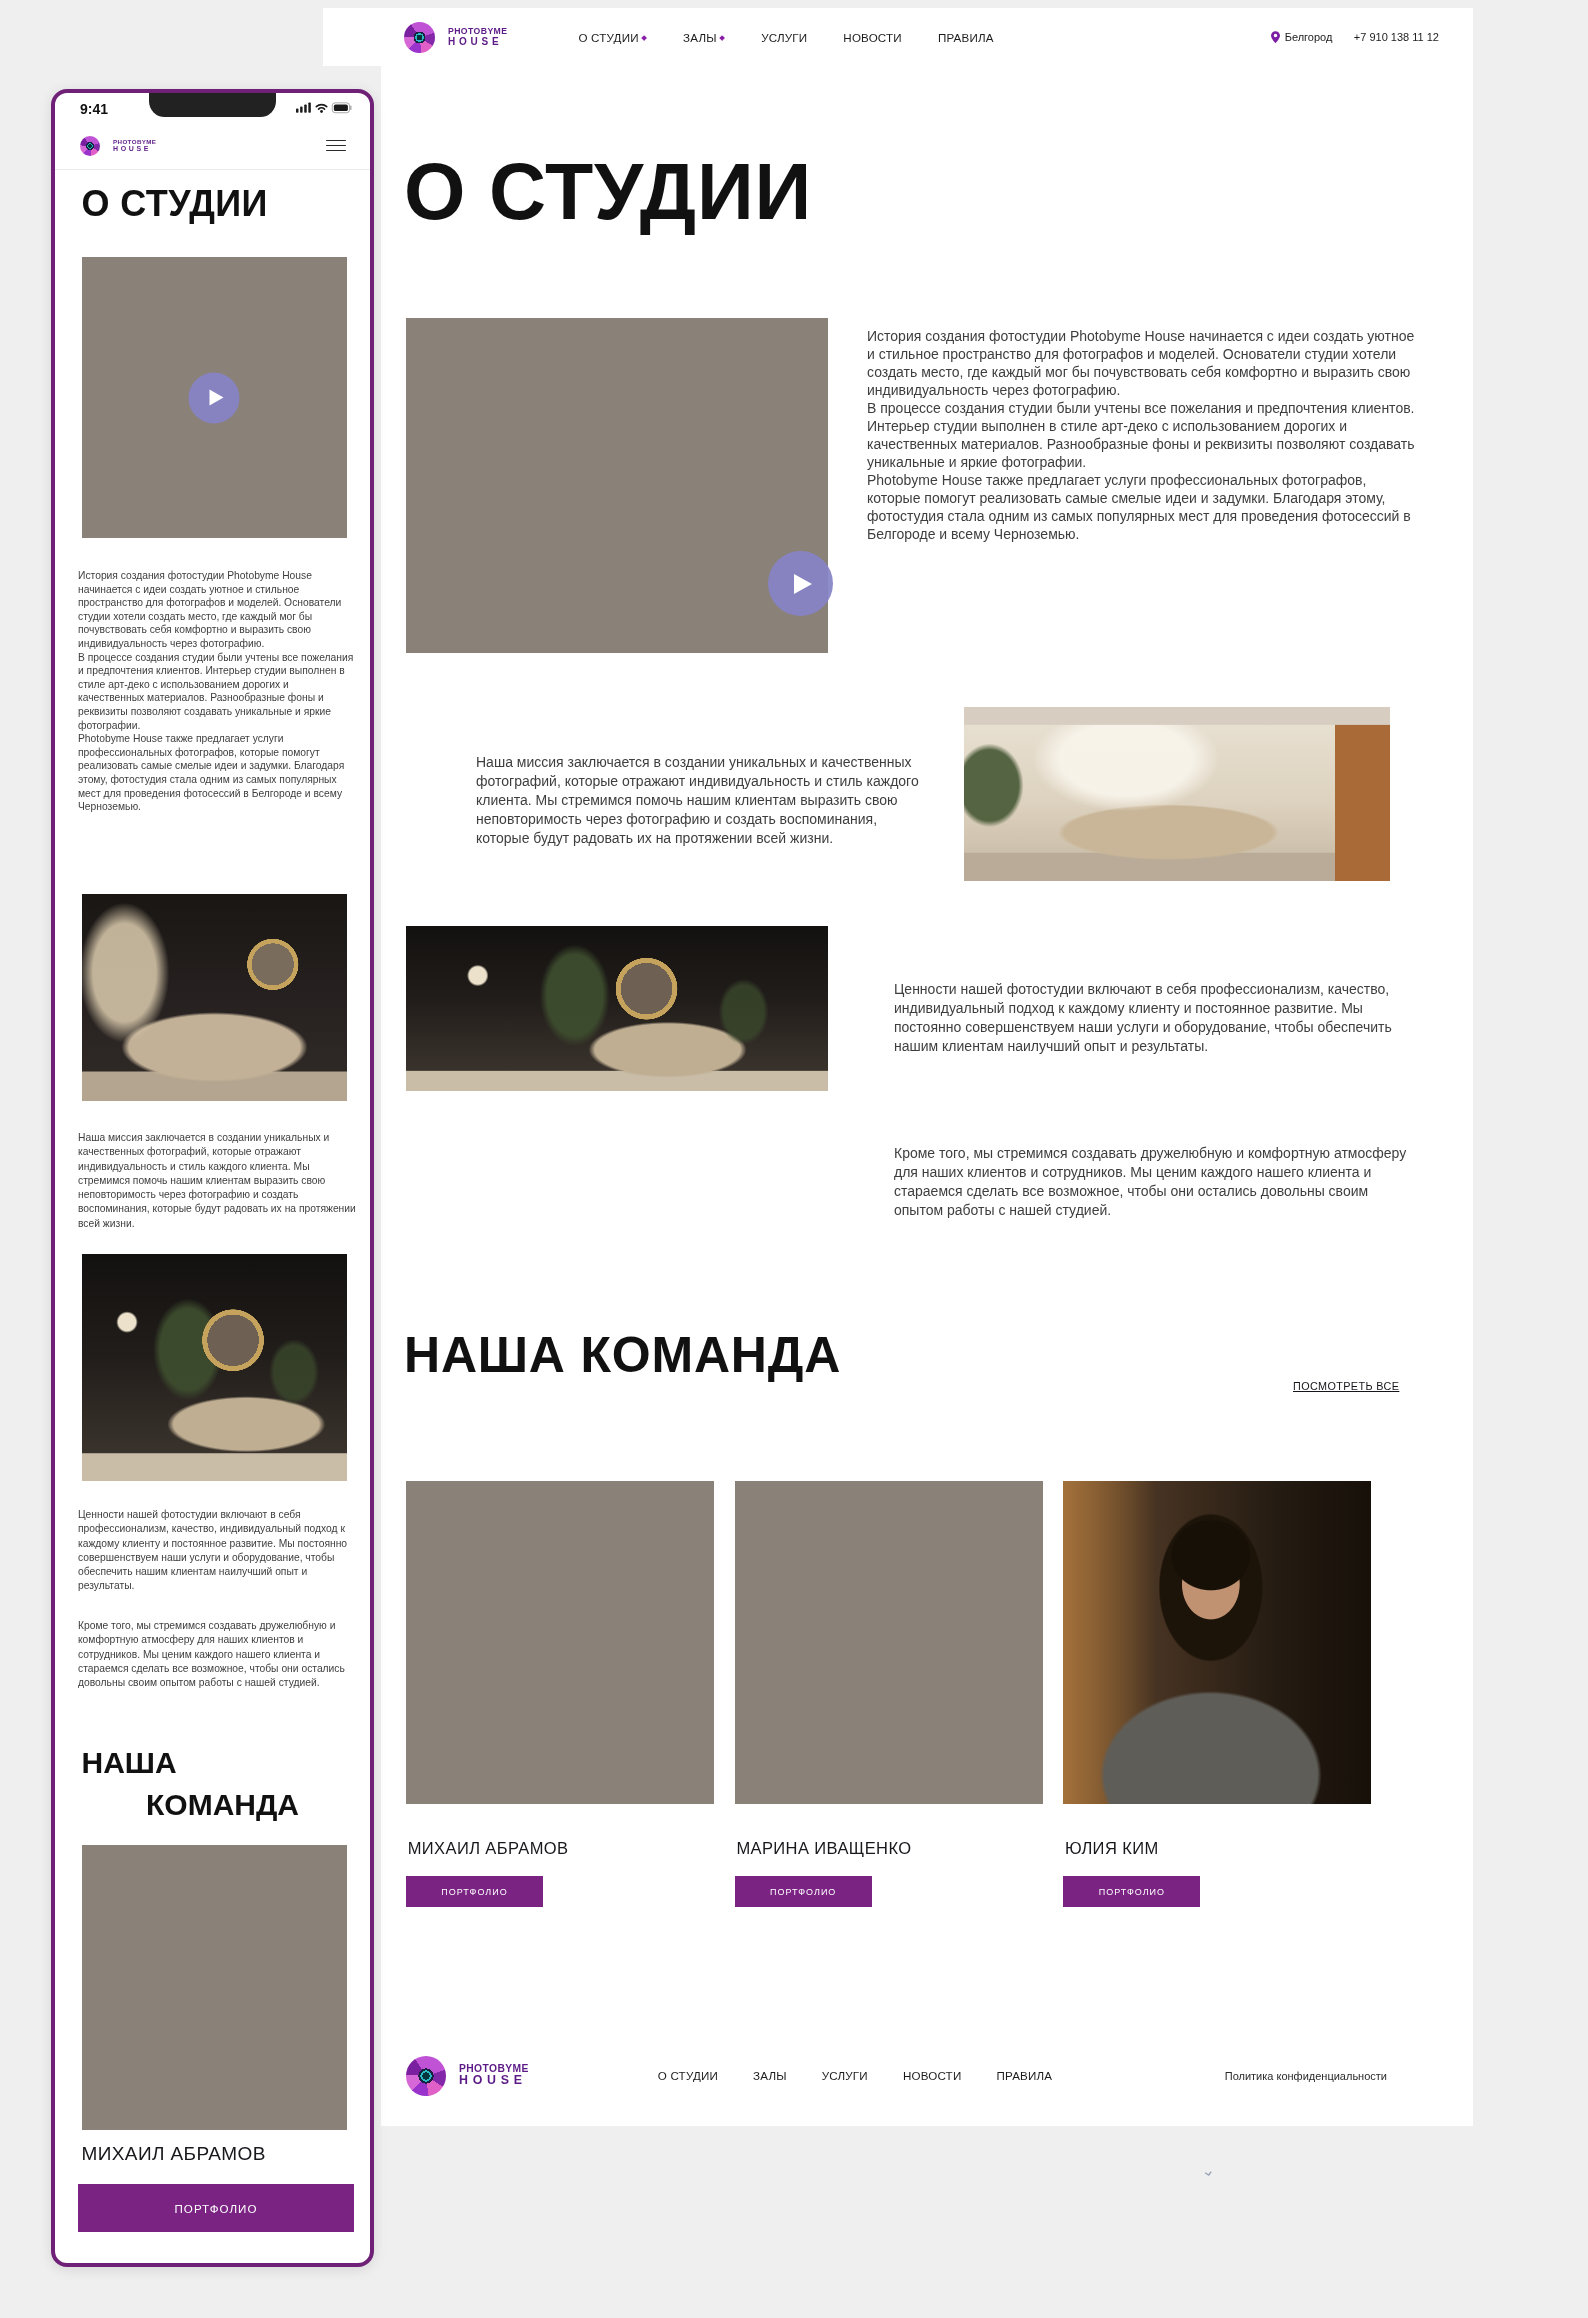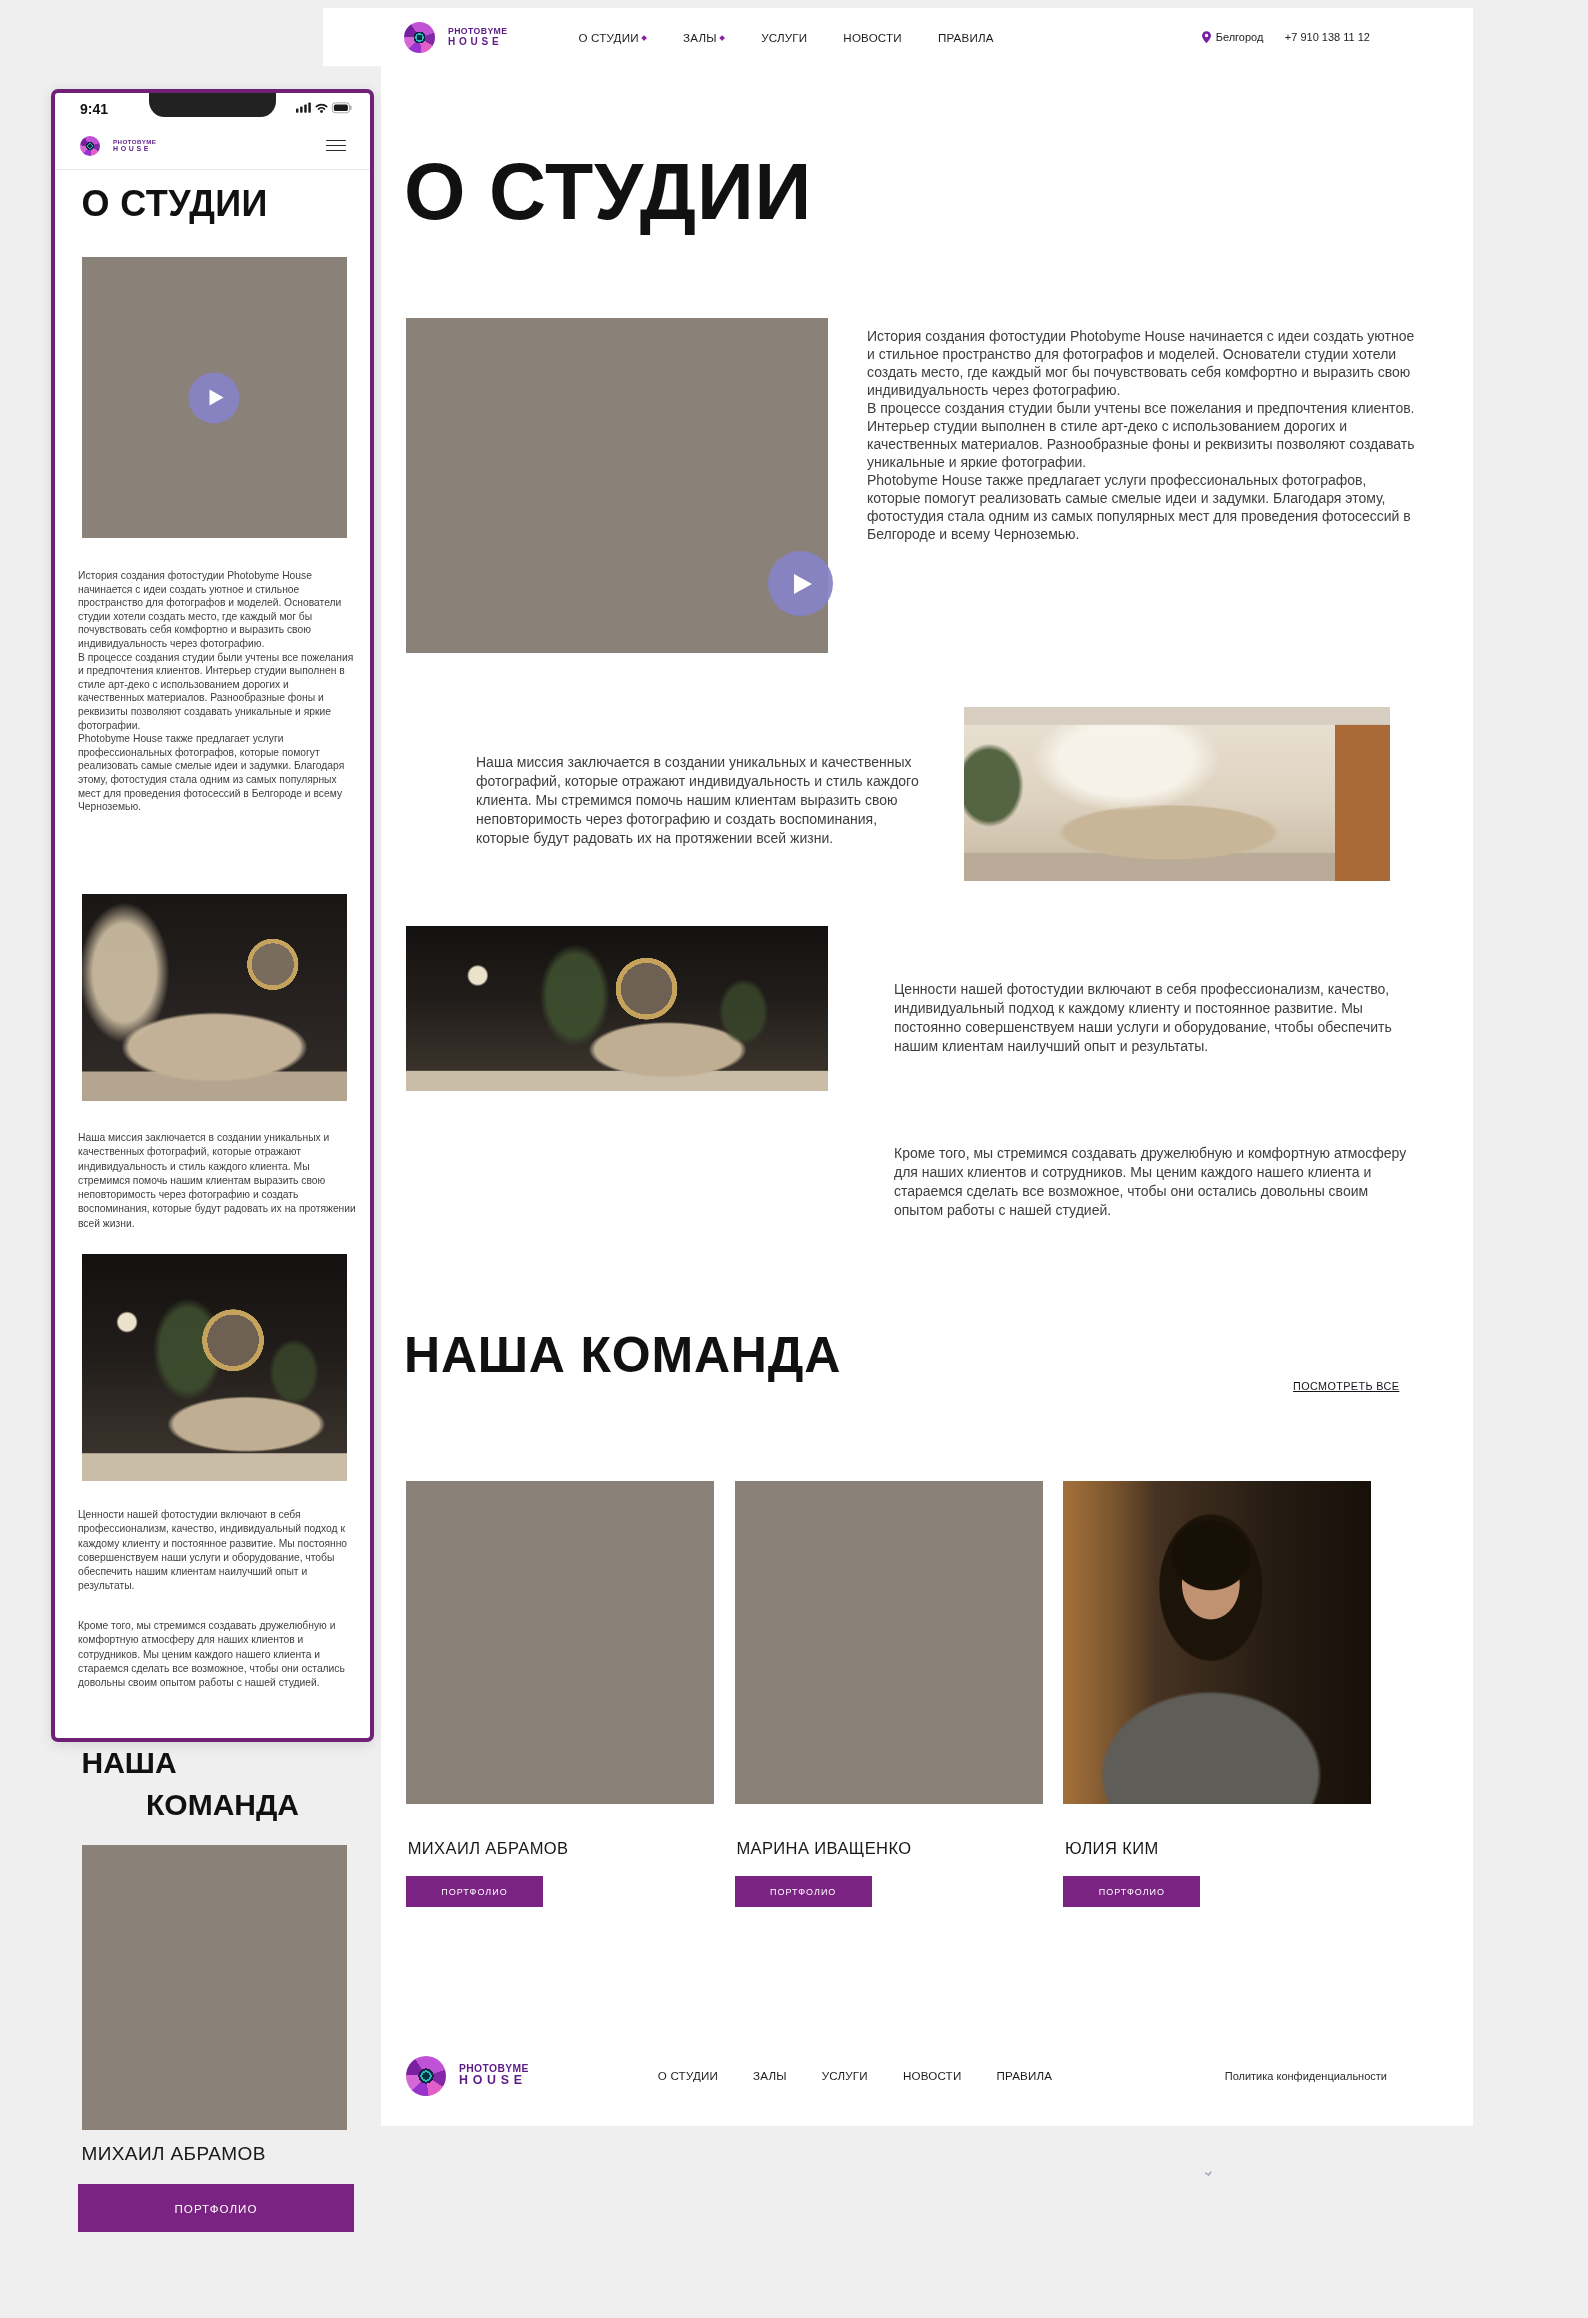--- a/index.html
+++ b/index.html
@@ -28,21 +28,21 @@
   
   .site-header{position:absolute;left:323px;top:8.3px;width:1150px;height:58px;background:#fff;
     display:flex;align-items:center;}
   .site-header .logo{margin-left:81px;}
   .site-header .logo-icon{width:31px;height:31px;}
   .site-header .t1{font-size:8.7px;}
   .site-header .t2{font-size:10px;}
   .main-nav{display:flex;align-items:center;gap:36px;margin-left:71px;}
   .nav-item{font-size:11.6px;color:#1c1c1c;letter-spacing:0.2px;cursor:pointer;white-space:nowrap;}
   .nav-item .dia{color:#8b1ea6;font-size:7.4px;vertical-align:1.7px;margin-left:2.5px;}
-  .header-right{margin-left:auto;margin-right:103px;display:flex;align-items:center;gap:21.5px;}
+  .header-right{margin-left:auto;margin-right:34px;display:flex;align-items:center;gap:21.5px;}
   .city{display:flex;align-items:center;gap:5px;font-size:11px;color:#1c1c1c;cursor:pointer;}
   .phone-link{font-size:11px;color:#1c1c1c;cursor:pointer;white-space:nowrap;}
 
   
   .desktop-main{position:absolute;left:381px;top:66px;width:1092px;height:2060px;background:#fff;}
   .page-title{position:absolute;left:23px;top:86px;margin:0;font-size:79px;font-weight:900;
     letter-spacing:0.8px;color:#111;line-height:1;}
   .ph-1{position:absolute;left:25px;top:252px;width:422px;height:335px;}
   .ph-1 .play-badge{width:65px;height:65px;right:-5px;top:233px;}
   .txt-history{position:absolute;left:486px;top:261px;width:556px;font-size:14px;line-height:18px;}
@@ -66,22 +66,22 @@
     display:flex;align-items:center;}
   .site-footer .logo{margin-left:25px;}
   .site-footer .logo-icon{width:40px;height:40px;}
   .site-footer .t1{font-size:10.3px;}
   .site-footer .t2{font-size:12.4px;}
   .f-nav{display:flex;gap:35px;margin-left:129px;}
   .f-nav .nav-item{font-size:11.6px;}
   .privacy-link{margin-left:auto;margin-right:86px;font-size:11px;color:#2a2a2a;cursor:pointer;}
 
   
-  .phone{position:absolute;left:51px;top:89px;width:323px;height:1653px;box-sizing:border-box;
-    border:4.1px solid #6f2178;border-radius:7px;background:#fff;box-shadow:0 2.5px 13.2px rgba(0,0,0,.10);}
+  .phone{position:absolute;left:51px;top:89px;width:323px;height:2178px;box-sizing:border-box;
+    border:4.1px solid #6f2178;border-radius:16px;background:#fff;box-shadow:0 2.5px 13.2px rgba(0,0,0,.10);}
   .phone *{box-sizing:border-box;}
   .m-time{position:absolute;left:25px;top:8.3px;font-size:14px;font-weight:bold;color:#111;}
   .m-notch{position:absolute;left:94px;top:0;width:127px;height:24px;background:#222;
     border-radius:0 0 15.7px 15.7px;}
   .m-status{position:absolute;right:18px;top:9px;}
   .m-logo-row{position:absolute;left:25px;top:41px;width:266px;display:flex;align-items:center;}
   .m-logo-row .logo-icon{width:20px;height:20px;}
   .m-logo-row .t1{font-size:6.2px;}
   .m-logo-row .t2{font-size:7px;}
   .hamburger{margin-left:auto;width:20px;cursor:pointer;padding:2.5px 0;}

